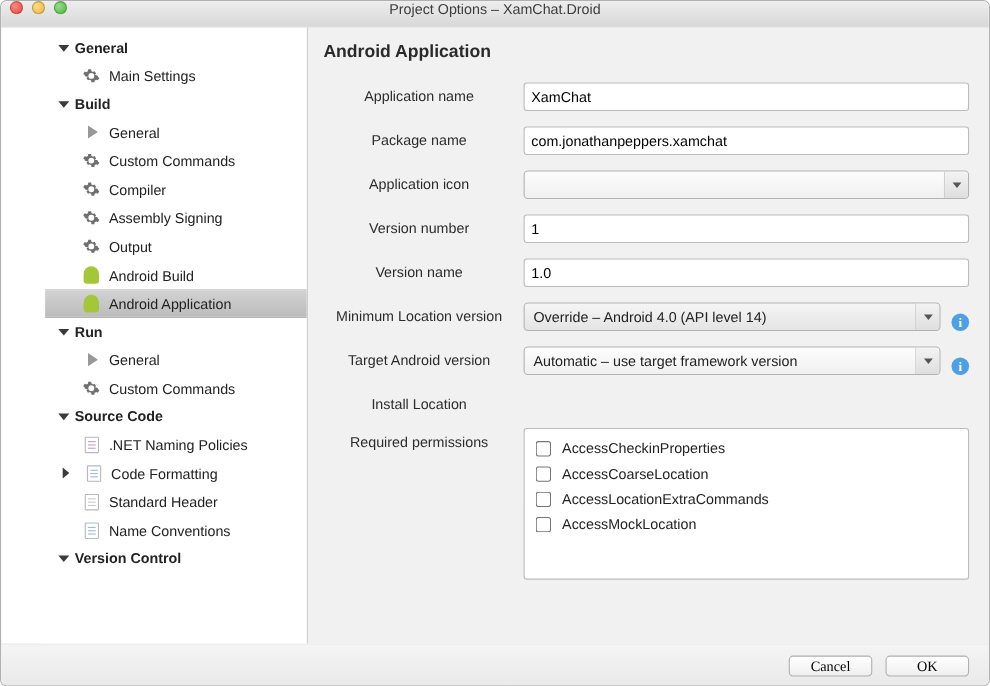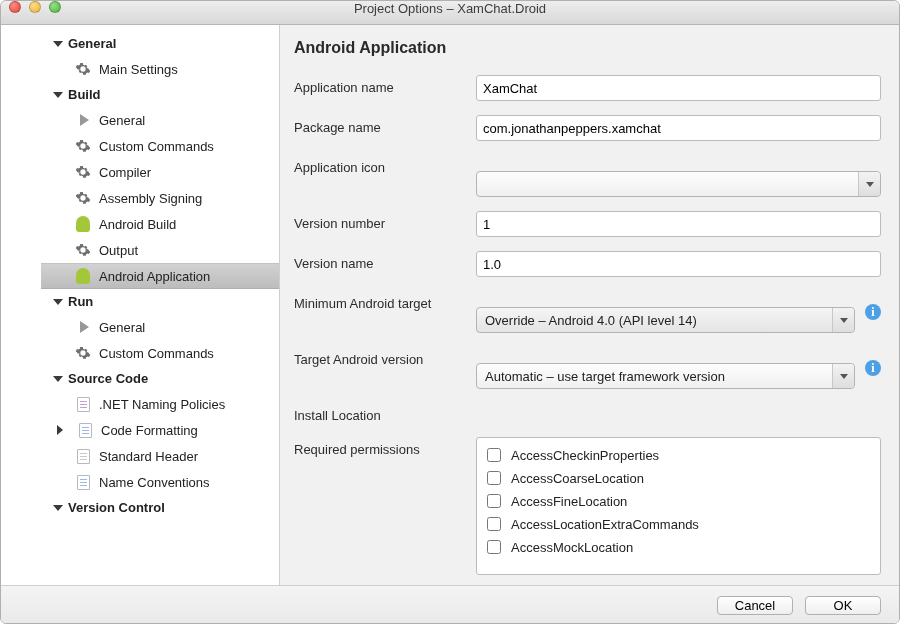--- a/index.html
+++ b/index.html
@@ -70,60 +70,60 @@
 .doc-icon::before { content:""; position:absolute; left:2px; right:2px; top:3px; height:1px; background:#c4a0d8; box-shadow: 0 3px 0 #c4a0d8, 0 6px 0 #c4a0d8; }
 .doc-icon.blue::before { background:#9ab8e8; box-shadow: 0 3px 0 #9ab8e8, 0 6px 0 #9ab8e8; }
 .doc-icon.grey::before { background:#c9c9c9; box-shadow: 0 3px 0 #c9c9c9, 0 6px 0 #c9c9c9; }
 
 .main {
   flex: 1; background: #f1f1f1; border-left: 1px solid #cfcfcf;
   padding: 14px 18px 10px 14px; overflow: hidden;
 }
 .main h2 { font-size: 16px; font-weight: bold; color: #2a2a2a; margin-bottom: 18px; }
 .form-row { display: flex; align-items: flex-start; margin-bottom: 14px; }
-.form-row .label { width: 182px; text-align: left; padding-right: 8px; padding-top: 5px; color: #2c2c2c; }
-.form-row .field { flex: 1; display: flex; align-items: center; gap: 10px; }
+.form-row .label { width: 182px; text-align: center; padding-right: 8px; padding-top: 5px; color: #2c2c2c; }
+.form-row .field { flex: 1; display: flex; align-items: flex-end; gap: 10px; }
 .text-input {
   width: 100%; height: 26px; padding: 3px 6px;
   border: 1px solid #bcbcbc; border-radius: 3px; background: #fff;
   font-size: 13px; font-family: inherit;
 }
 .combo {
   width: 100%; height: 26px; display: flex; align-items: center;
   border: 1px solid #b3b3b3; border-radius: 4px;
   background: linear-gradient(#fdfdfd, #f0f0f0);
-  position: relative; padding: 0 28px 0 8px; font-size: 13px; margin-top: 16px;
+  position: relative; padding: 0 28px 0 8px; font-size: 13px;
 }
 .combo.dim { background: linear-gradient(#f5f5f5, #e4e4e4); }
 .combo .chev {
   position: absolute; right: 0; top: 0; bottom: 0; width: 22px;
   border-left: 1px solid #c7c7c7; border-radius: 0 4px 4px 0;
   display: flex; align-items: center; justify-content: center;
   background: linear-gradient(#f3f3f3, #dedede);
 }
 .combo .chev::after { content:""; width:0; height:0; border-left:4px solid transparent; border-right:4px solid transparent; border-top:5px solid #555; }
 .info-icon { width:16px; height:16px; border-radius:50%; background:#4ea0e6; color:#fff; font-weight:bold; font-size:12px; display:flex; align-items:center; justify-content:center; flex-shrink:0; font-family: Georgia, serif; }
 .perm-box {
   flex:1; background:#fff; border:1px solid #bcbcbc; border-radius:3px;
   padding: 6px 8px; height: 138px;
 }
-.perm-item { display:flex; align-items:flex-start; gap:10px; padding:4px 2px; }
+.perm-item { display:flex; align-items:center; gap:10px; padding:4px 2px; }
 .perm-item input { width:14px; height:14px; }
 .footer {
   height: 40px; border-top: 1px solid #cfcfcf;
   display: flex; justify-content: flex-end; align-items: center;
   padding-right: 18px; gap: 12px;
   background: linear-gradient(#f4f4f4, #e9e9e9);
   border-radius: 0 0 6px 6px;
 }
 .btn {
   min-width: 76px; height: 19px; padding: 0 14px;
   border: 1px solid #b0b0b0; border-radius: 4px;
   background: linear-gradient(#ffffff, #efefef);
-  font-size: 13px; font-family: Liberation Sans, sans-serif; cursor: default;
+  font-size: 13px; font-family: Liberation Serif, serif; cursor: default;
 }
 </style>
 </head>
 <body>
 
 <div class="titlebar">
   <div class="traffic">
     <span class="tl-close"></span>
     <span class="tl-min"></span>
     <span class="tl-max"></span>
@@ -176,36 +176,36 @@
     </div>
     <div class="side-item">
       <span class="icon gear-icon">
           <svg viewBox="0 0 24 24">
             <path d="M12 8a4 4 0 100 8 4 4 0 000-8zm9 4a7 7 0 01-.1 1.1l2.1 1.6-2 3.4-2.5-1a7 7 0 01-1.9 1.1l-.4 2.6h-4l-.4-2.6a7 7 0 01-1.9-1.1l-2.5 1-2-3.4 2.1-1.6A7 7 0 013 12a7 7 0 01.1-1.1L1 9.3l2-3.4 2.5 1a7 7 0 011.9-1.1L7.8 3h4l.4 2.6a7 7 0 011.9 1.1l2.5-1 2 3.4-2.1 1.6A7 7 0 0121 12z"></path>
           </svg>
         </span>
       <span>Assembly Signing</span>
     </div>
     <div class="side-item">
+      <span class="icon gear-icon">
+          <svg viewBox="0 0 24 24">
+            <path d="M12 8a4 4 0 100 8 4 4 0 000-8zm9 4a7 7 0 01-.1 1.1l2.1 1.6-2 3.4-2.5-1a7 7 0 01-1.9 1.1l-.4 2.6h-4l-.4-2.6a7 7 0 01-1.9-1.1l-2.5 1-2-3.4 2.1-1.6A7 7 0 013 12a7 7 0 01.1-1.1L1 9.3l2-3.4 2.5 1a7 7 0 011.9-1.1L7.8 3h4l.4 2.6a7 7 0 011.9 1.1l2.5-1 2 3.4-2.1 1.6A7 7 0 0121 12z"></path>
+          </svg>
+        </span>
+      <span>Output</span>
+    </div>
+    <div class="side-item">
       <span class="icon">
           <span class="android-icon">
             <span class="head"></span>
             <span class="body"></span>
           </span>
         </span>
       <span>Android Build</span>
     </div>
-    <div class="side-item">
-      <span class="icon gear-icon">
-          <svg viewBox="0 0 24 24">
-            <path d="M12 8a4 4 0 100 8 4 4 0 000-8zm9 4a7 7 0 01-.1 1.1l2.1 1.6-2 3.4-2.5-1a7 7 0 01-1.9 1.1l-.4 2.6h-4l-.4-2.6a7 7 0 01-1.9-1.1l-2.5 1-2-3.4 2.1-1.6A7 7 0 013 12a7 7 0 01.1-1.1L1 9.3l2-3.4 2.5 1a7 7 0 011.9-1.1L7.8 3h4l.4 2.6a7 7 0 011.9 1.1l2.5-1 2 3.4-2.1 1.6A7 7 0 0121 12z"></path>
-          </svg>
-        </span>
-      <span>Output</span>
-    </div>
     <div class="side-item selected">
       <span class="icon">
           <span class="android-icon">
             <span class="head"></span>
             <span class="body"></span>
           </span>
         </span>
       <span>Android Application</span>
     </div>
 
@@ -301,21 +301,21 @@
     </div>
 
     <div class="form-row">
       <div class="label">Version name</div>
       <div class="field">
           <input class="text-input" value="1.0" style="">
         </div>
     </div>
 
     <div class="form-row">
-      <div class="label">Minimum Android target</div>
+      <div class="label">Minimum Location version</div>
       <div class="field">
         <div class="combo dim">
           <span>Override – Android 4.0 (API level 14)</span>
           <span class="chev"></span>
         </div>
         <span class="info-icon">i</span>
       </div>
     </div>
 
     <div class="form-row">
@@ -339,24 +339,20 @@
         <div class="perm-item">
             <input type="checkbox" style="">
             <span>AccessCheckinProperties</span>
           </div>
         <div class="perm-item">
             <input type="checkbox" style="">
             <span>AccessCoarseLocation</span>
           </div>
         <div class="perm-item">
             <input type="checkbox" style="">
-            <span>AccessFineLocation</span>
-          </div>
-        <div class="perm-item">
-            <input type="checkbox" style="">
             <span>AccessLocationExtraCommands</span>
           </div>
         <div class="perm-item">
             <input type="checkbox" style="">
             <span>AccessMockLocation</span>
           </div>
       </div>
     </div>
   </div>
 </div>

